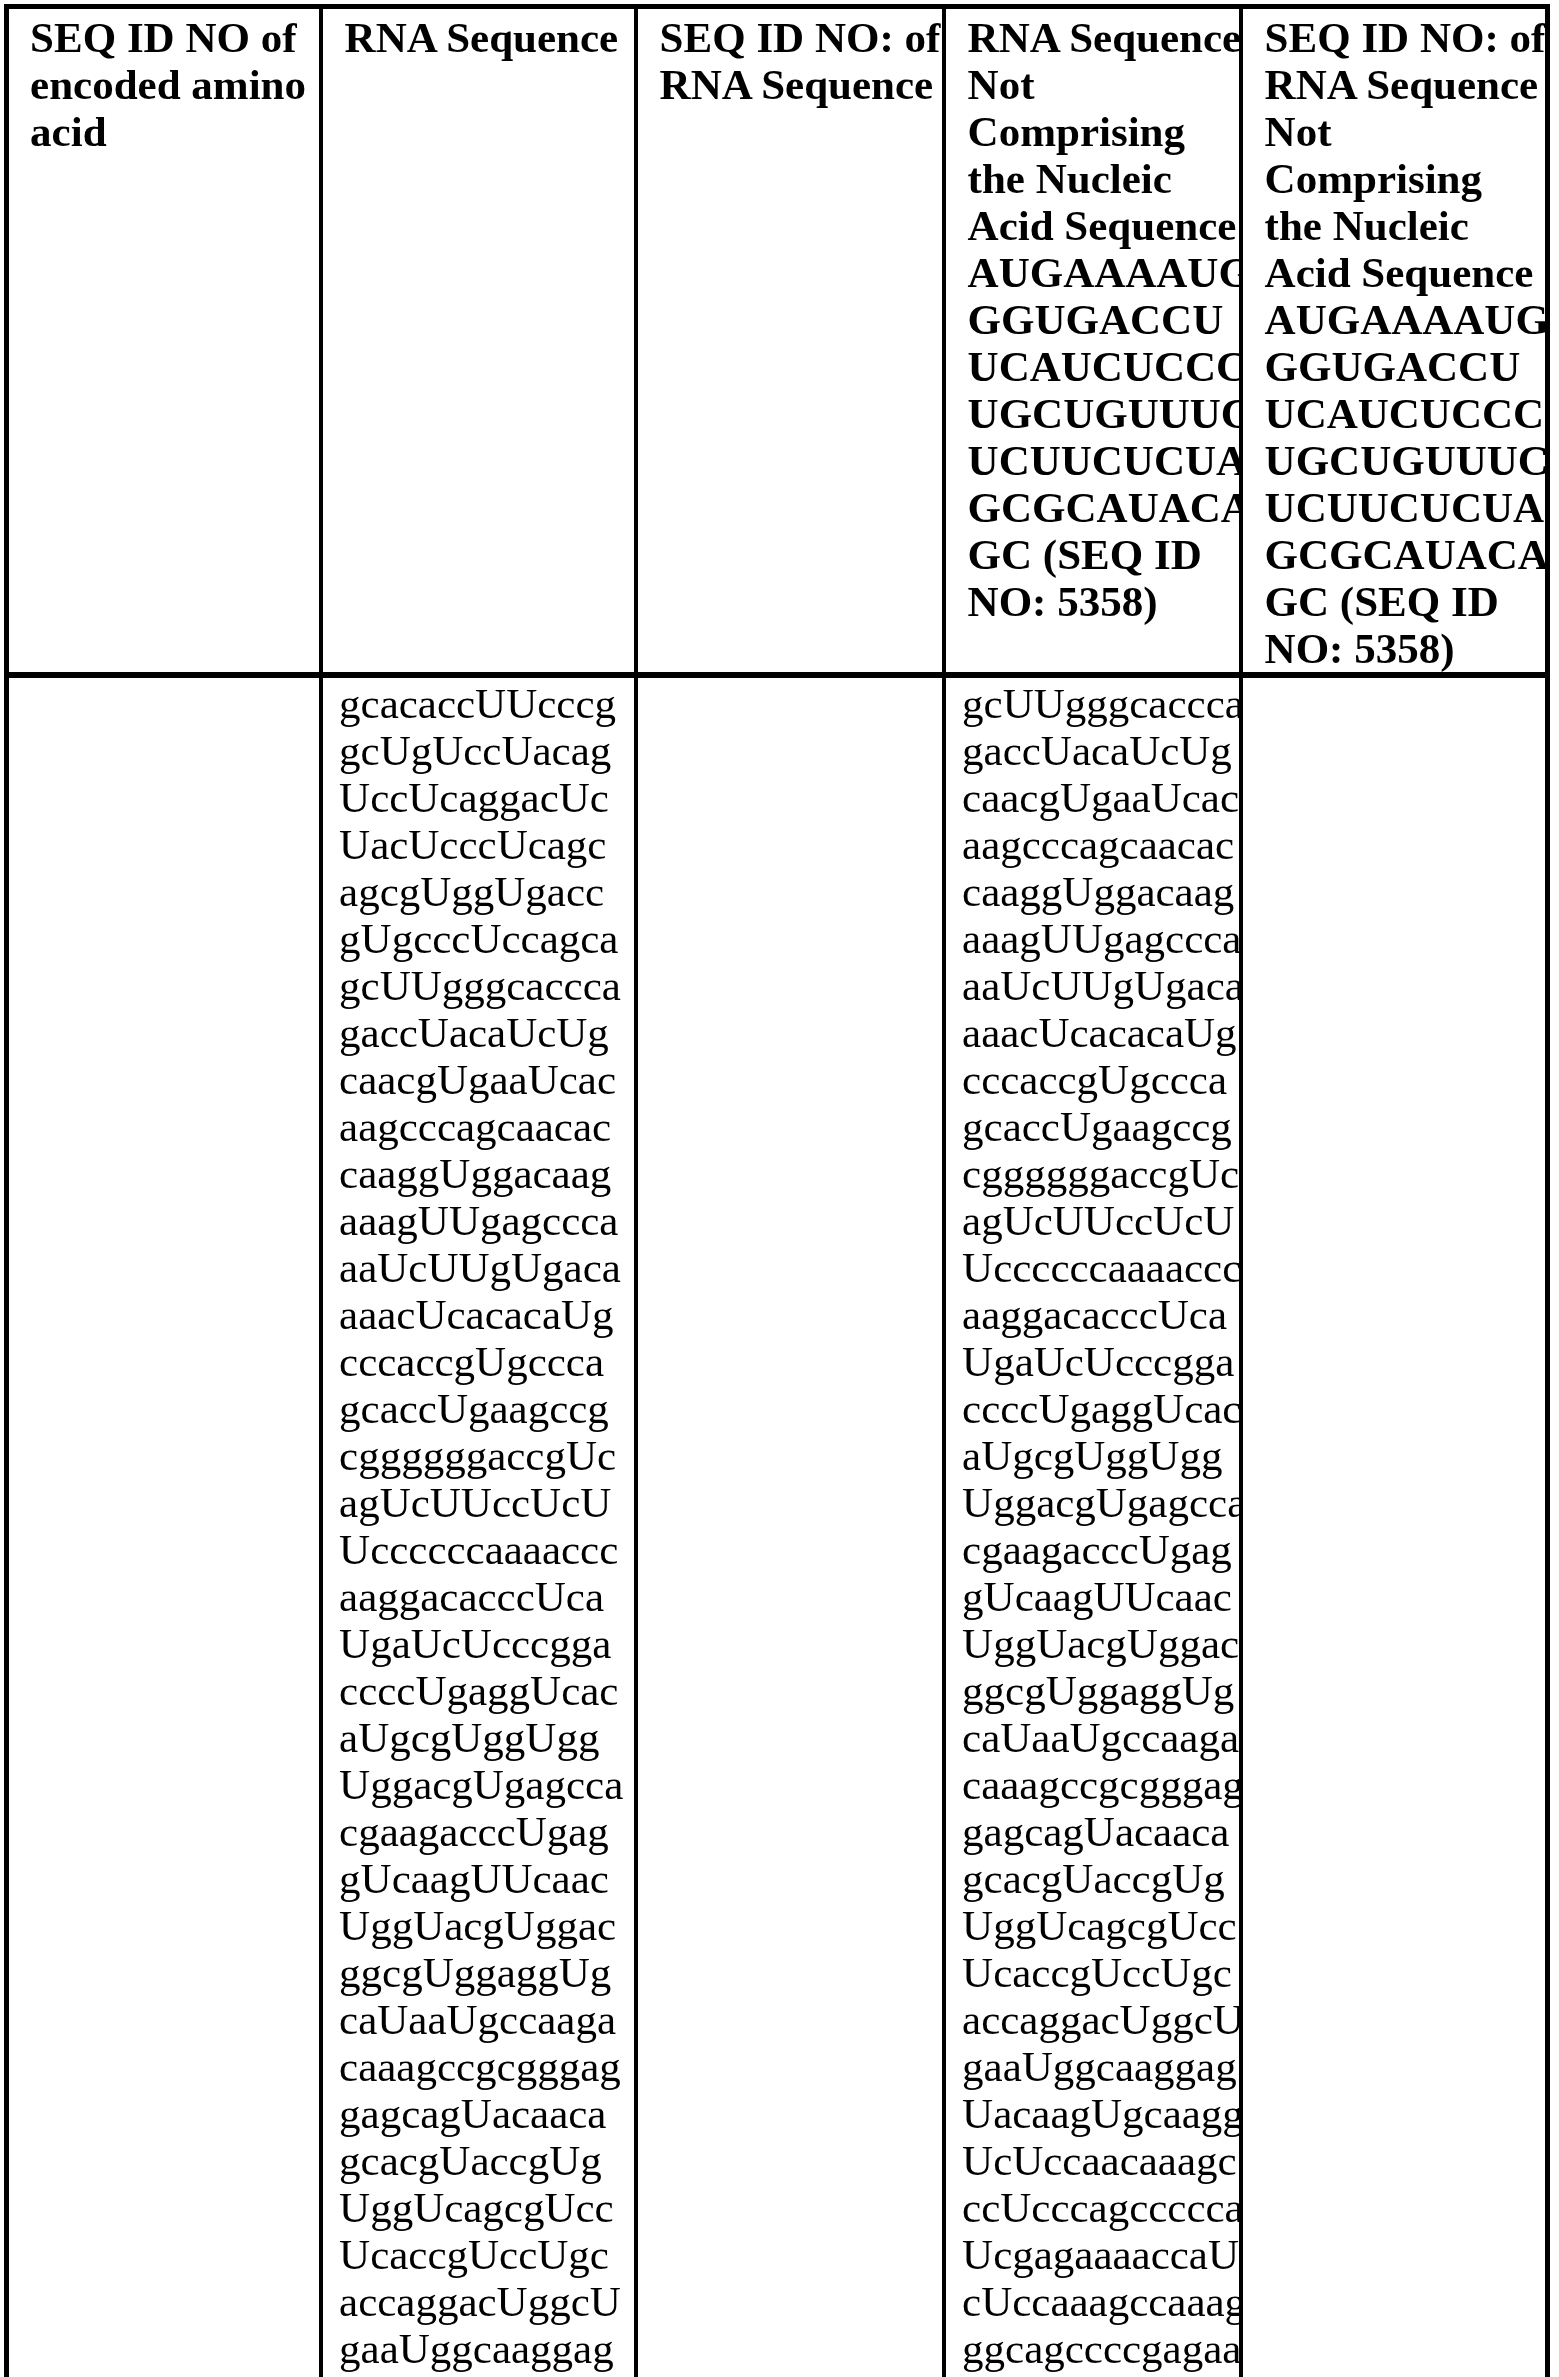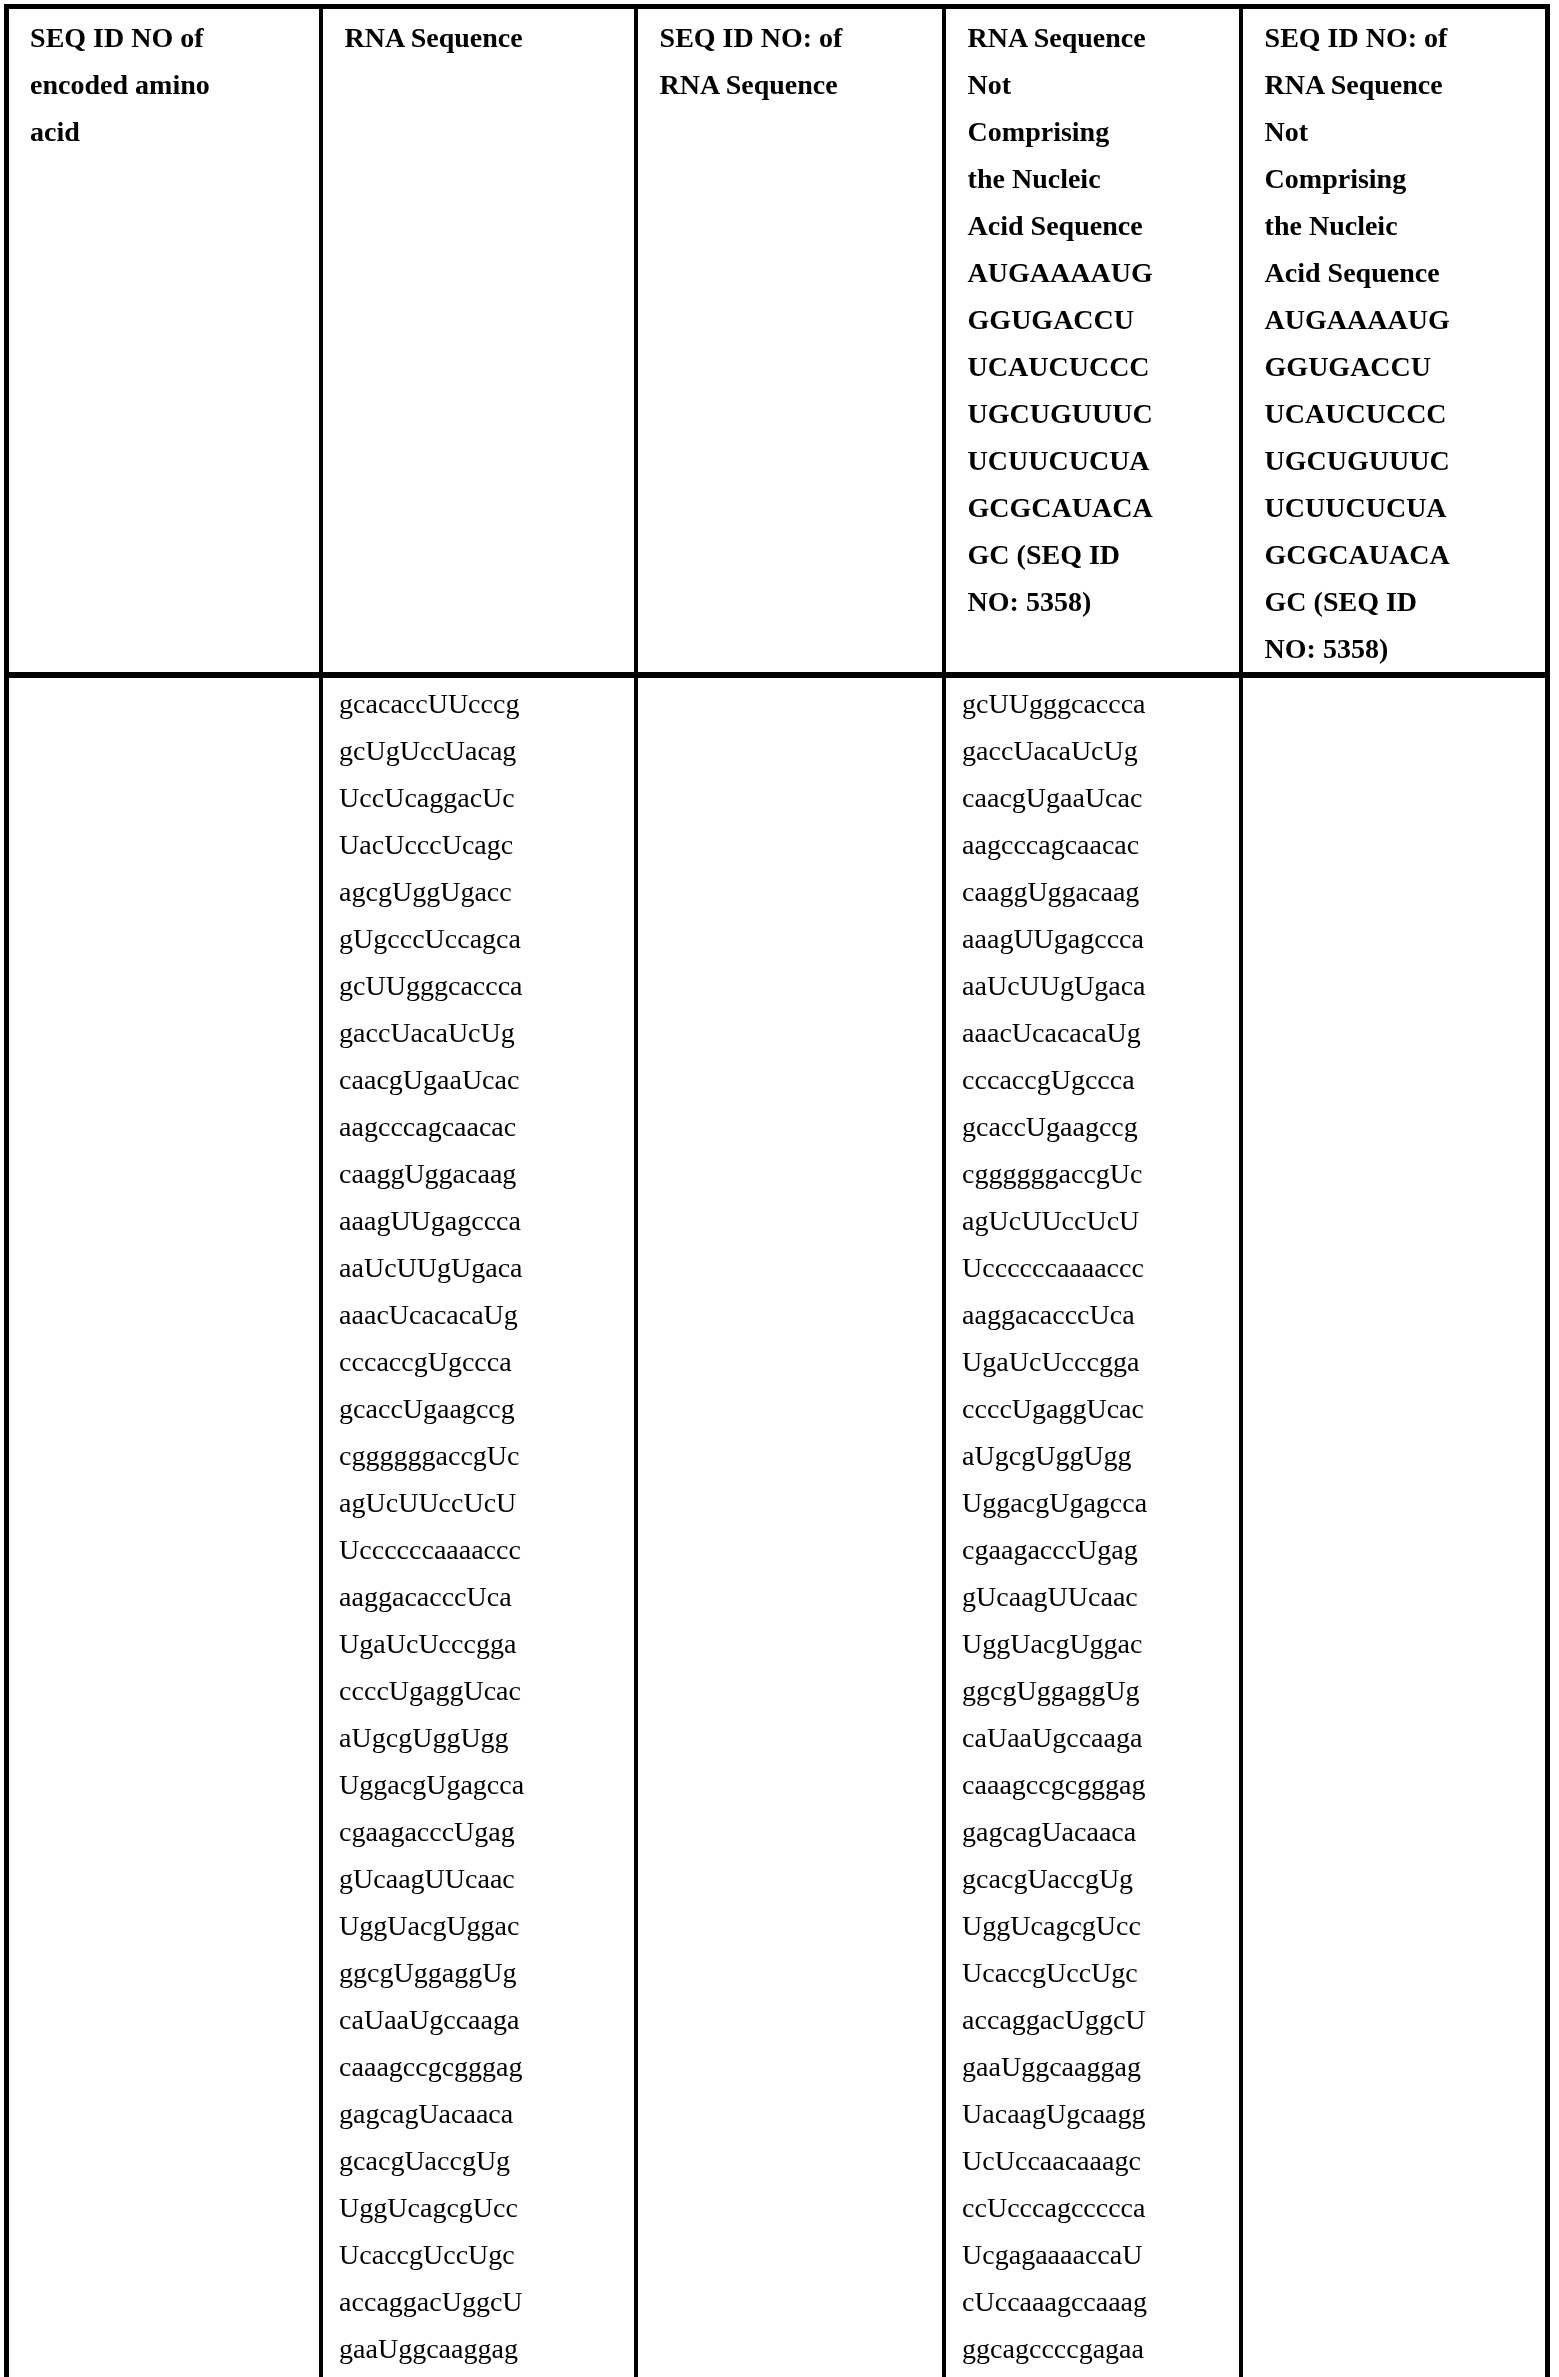--- a/index.html
+++ b/index.html
@@ -25,21 +25,21 @@
     table-layout: fixed;
     border: 5.4px solid #000000;
   }
   .seq-table th,
   .seq-table td {
     border: 4.5px solid #000000;
     vertical-align: top;
     text-align: left;
     white-space: pre;
     overflow: hidden;
-    font-size: 28px;
+    font-size: 43px;
     line-height: 47px;
     font-family: "Liberation Serif", "DejaVu Serif", serif;
   }
   .seq-table tr.header-row th {
     font-weight: bold;
     padding: 5.4px 5.4px 0 21.5px;
     border-bottom: 6.3px solid #000000;
   }
   .seq-table tr.data-row td {
     font-weight: normal;

